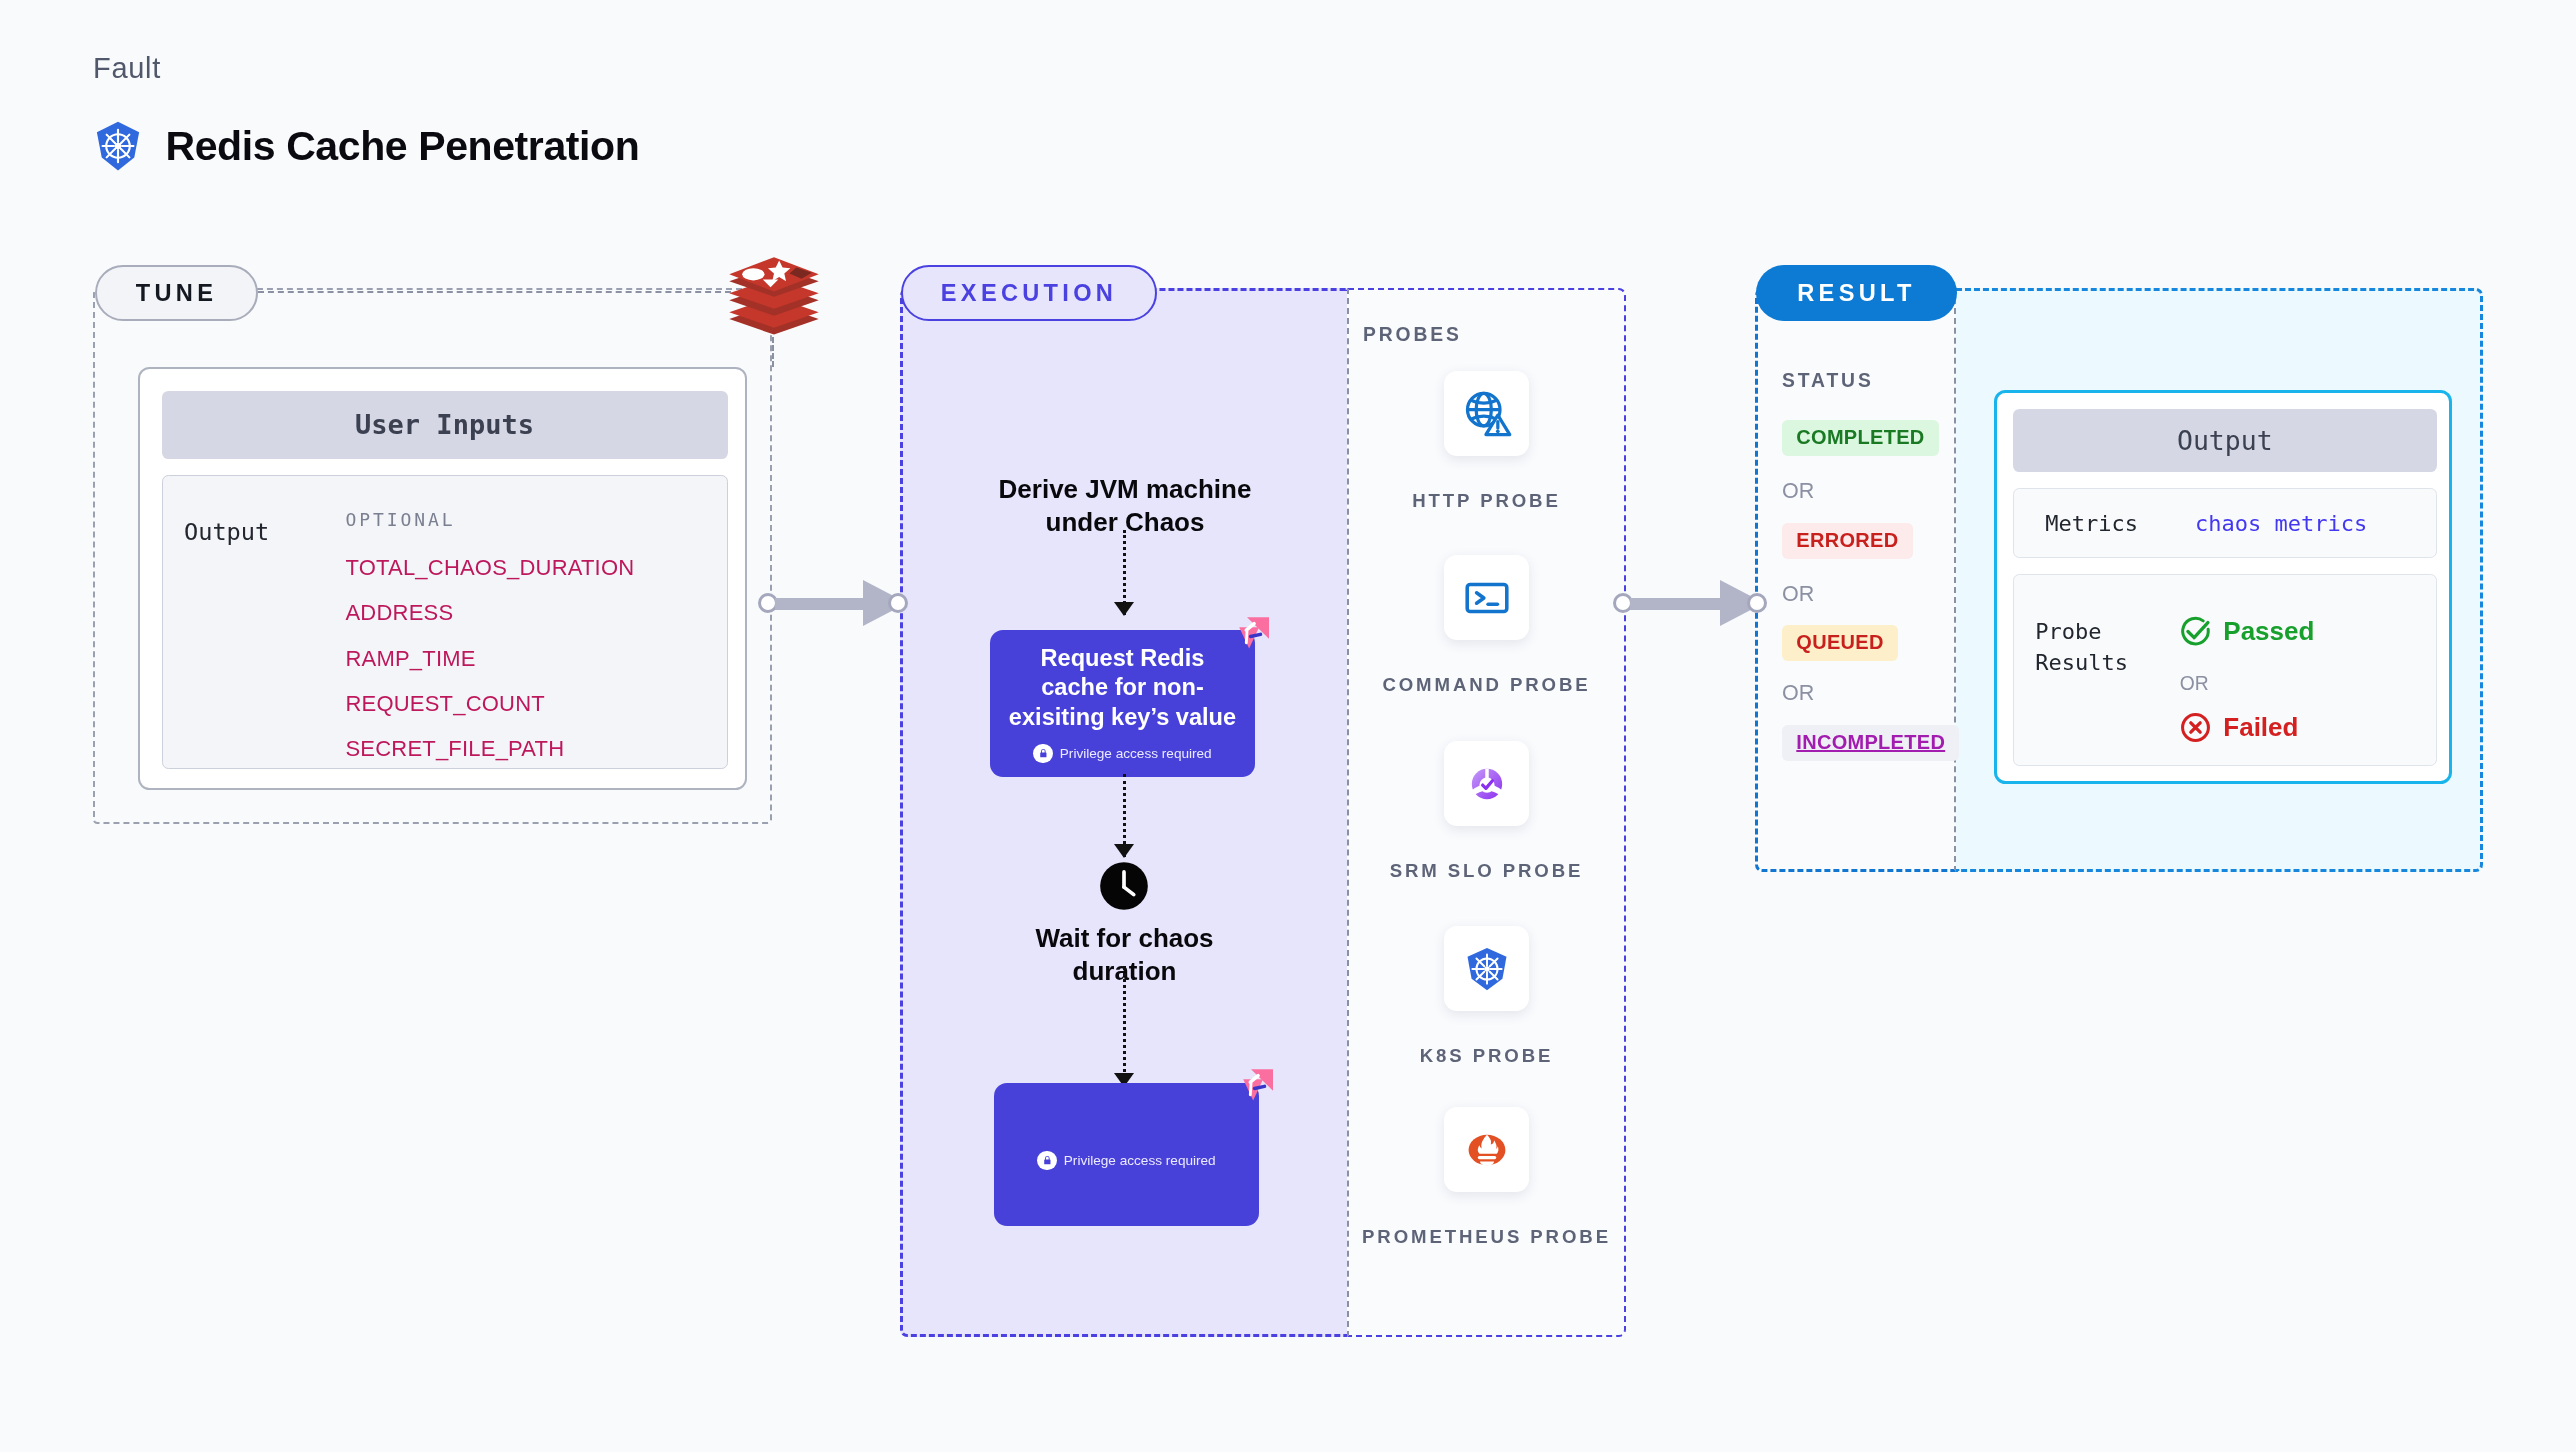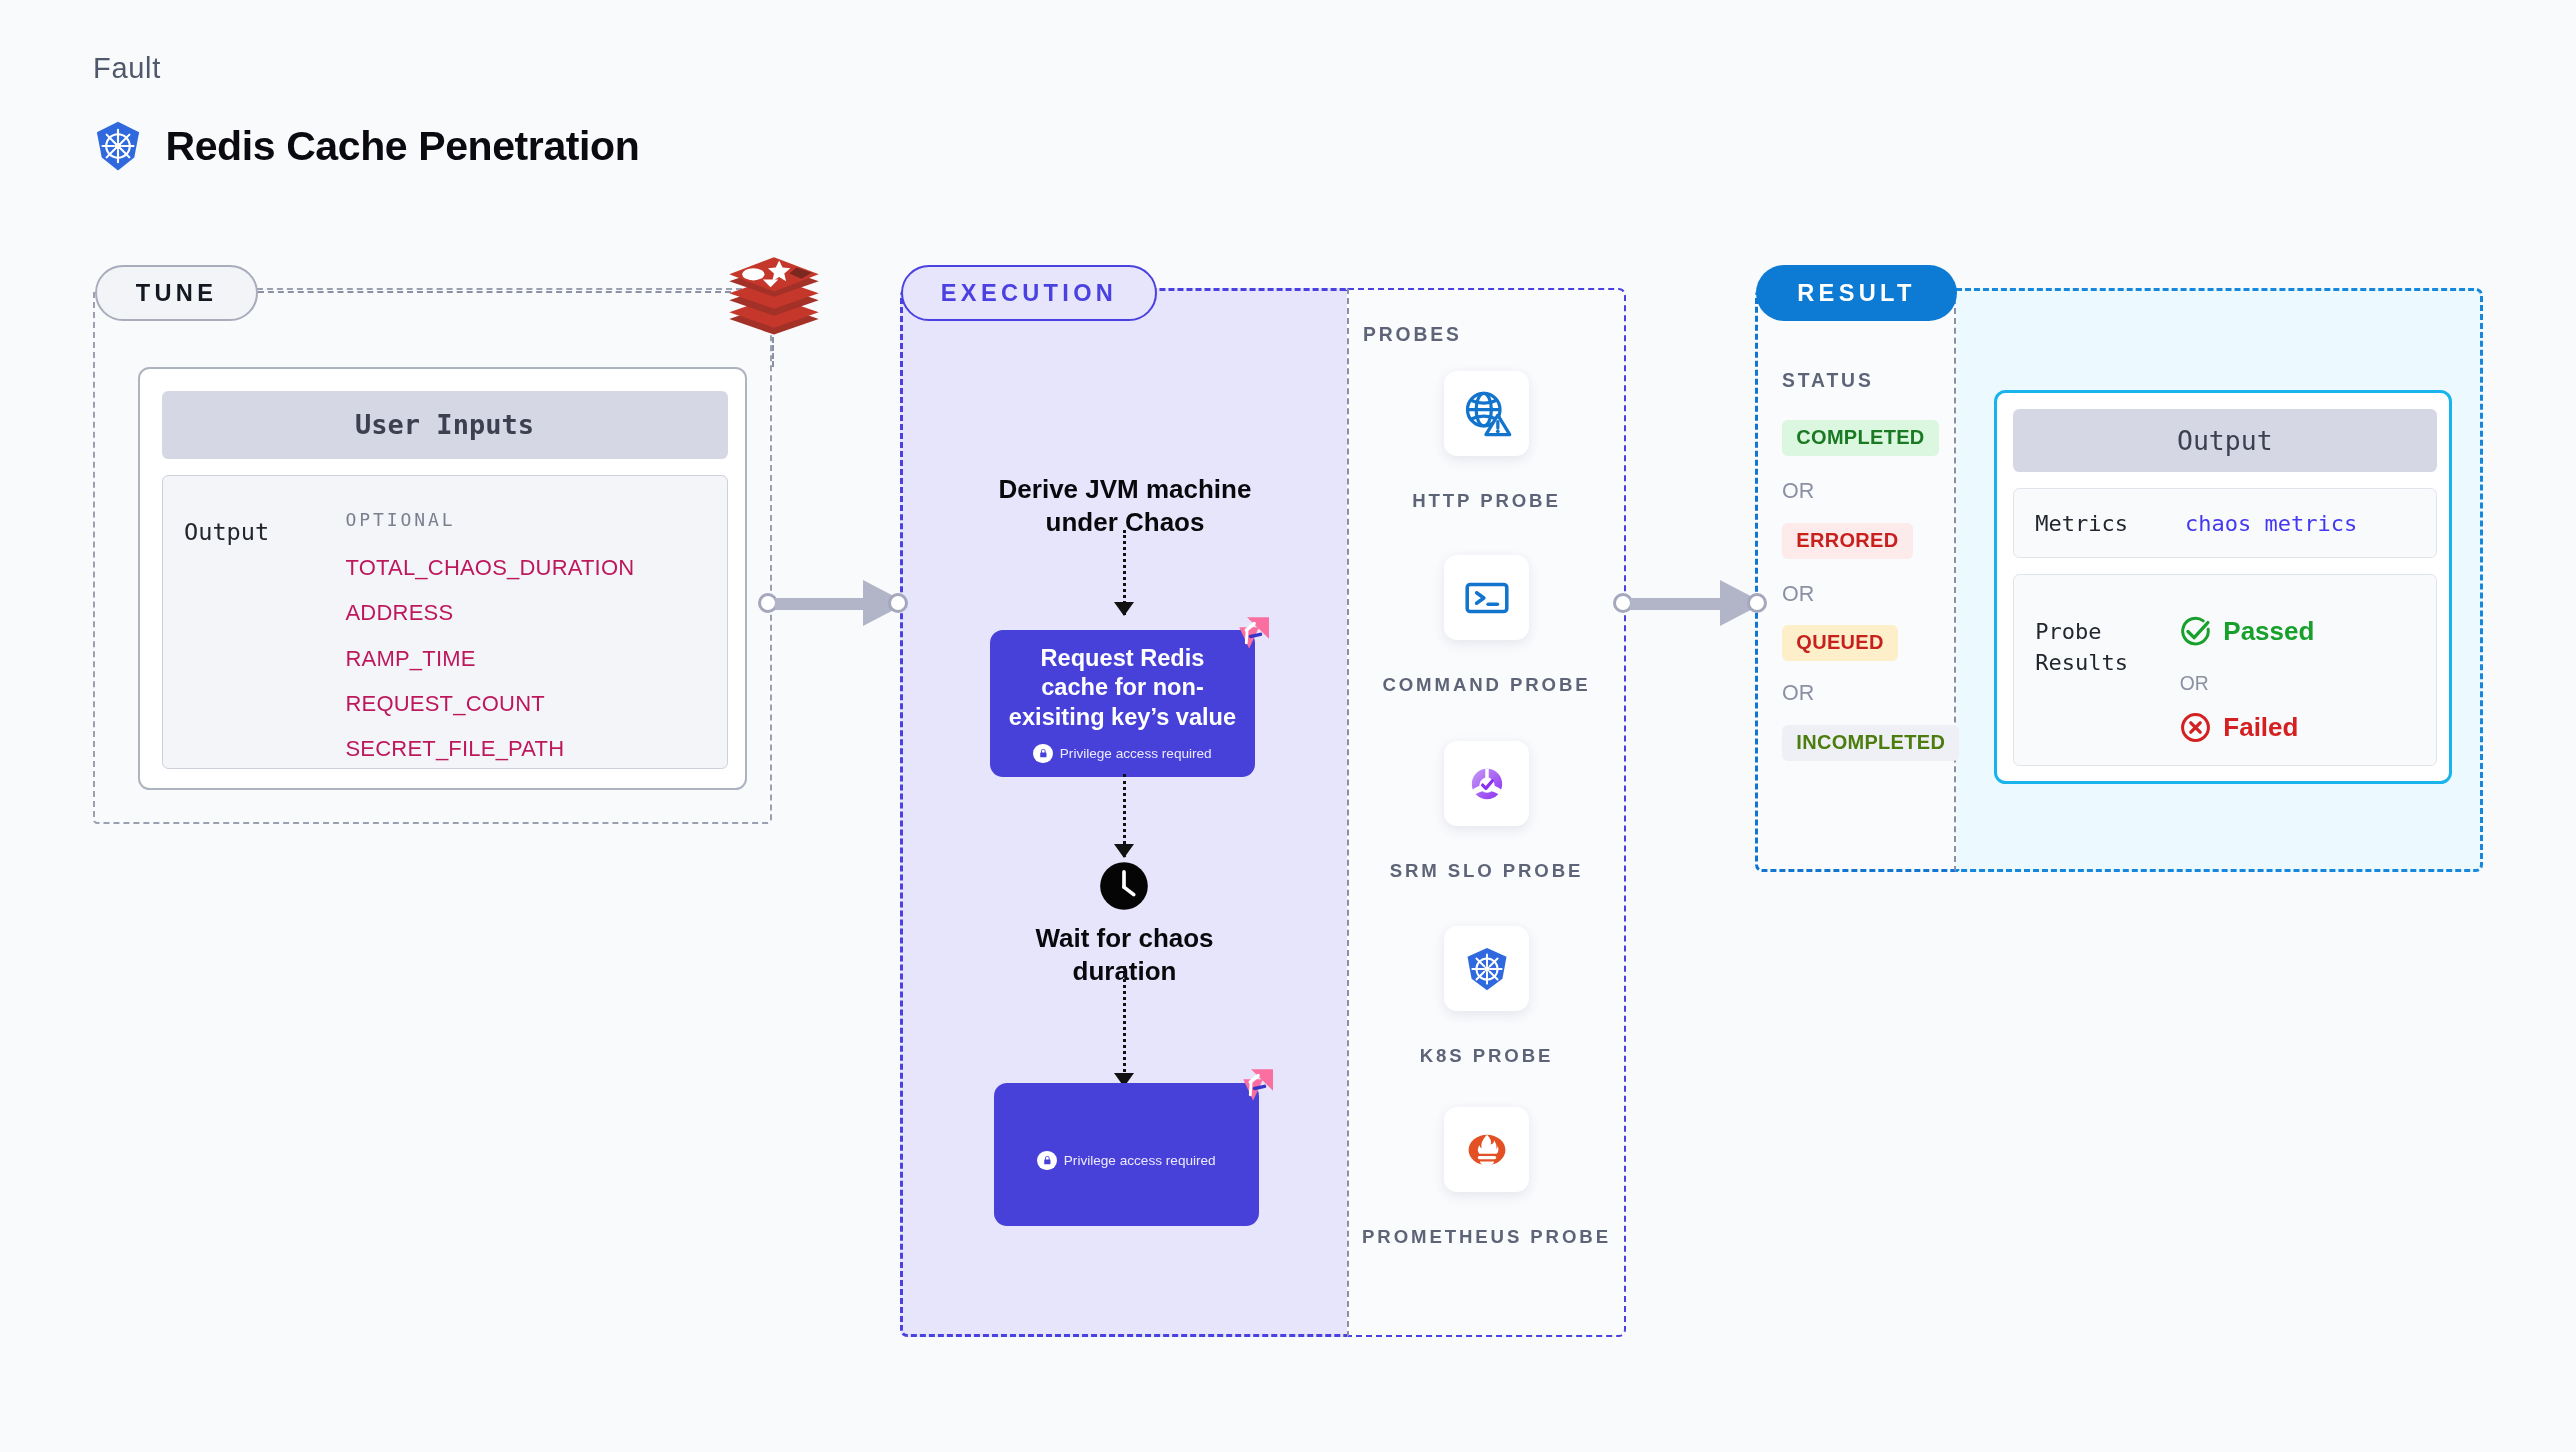--- a/index.html
+++ b/index.html
@@ -224,21 +224,21 @@
   }
   .output-header {
     position: absolute; left: 15.8px; top: 15.8px; width: 424px; height: 63px;
     background: #d6d7e4; border-radius: 6.4px;
     display: flex; align-items: center; justify-content: center;
     font-family: "DejaVu Sans Mono", monospace; font-size: 26.5px; color: #3c4152;
   }
   .metrics-row {
     position: absolute; left: 15.8px; top: 95px; width: 424px; height: 70px;
     background: #f9fafc; border: 1.4px solid #dfe3ea; border-radius: 6.4px;
-    display: flex; align-items: center;
+    display: flex; align-items: center; padding-left: 10px;
   }
   .metrics-key {
     margin-left: 21.5px; font-family: "DejaVu Sans Mono", monospace;
     font-size: 22px; color: #22262e;
   }
   .metrics-val {
     margin-left: 57px; font-family: "DejaVu Sans Mono", monospace;
     font-size: 22px; color: #4338f0;
   }
   .probe-res-row {
@@ -481,21 +481,21 @@
     <div class="probe-label">PROMETHEUS PROBE</div>
   </div>
 
   <div class="status-title">STATUS</div>
   <div class="status-badge sb-completed" style="background: rgb(220, 247, 223); color: rgb(26, 122, 36);">COMPLETED</div>
   <div class="or-text or-1">OR</div>
   <div class="status-badge sb-errored" style="background: rgb(253, 234, 234); color: rgb(200, 32, 29);">ERRORED</div>
   <div class="or-text or-2">OR</div>
   <div class="status-badge sb-queued" style="background: rgb(252, 239, 201); color: rgb(200, 32, 29);">QUEUED</div>
   <div class="or-text or-3">OR</div>
-  <div class="status-badge sb-incomplete" style="background: rgb(239, 240, 245); color: #4d7c0f;">INCOMPLETED</div>
+  <div class="status-badge sb-incomplete" style="background: rgb(239, 240, 245); color: #a21caf; text-decoration: underline;">INCOMPLETED</div>
 
   <div class="output-card">
     <div class="output-header">Output</div>
 
     <div class="metrics-row">
       <span class="metrics-key">Metrics</span>
       <span class="metrics-val">chaos metrics</span>
     </div>
 
     <div class="probe-res-row">

